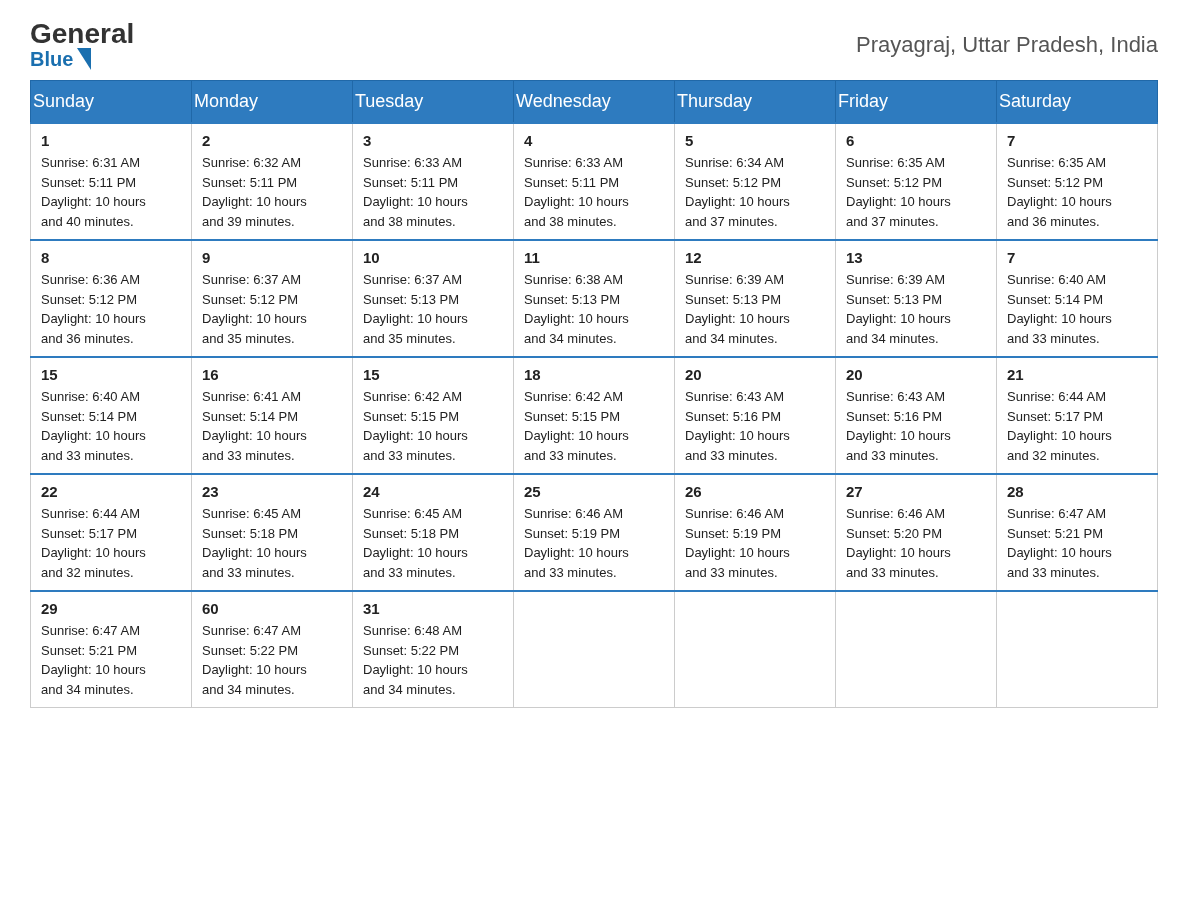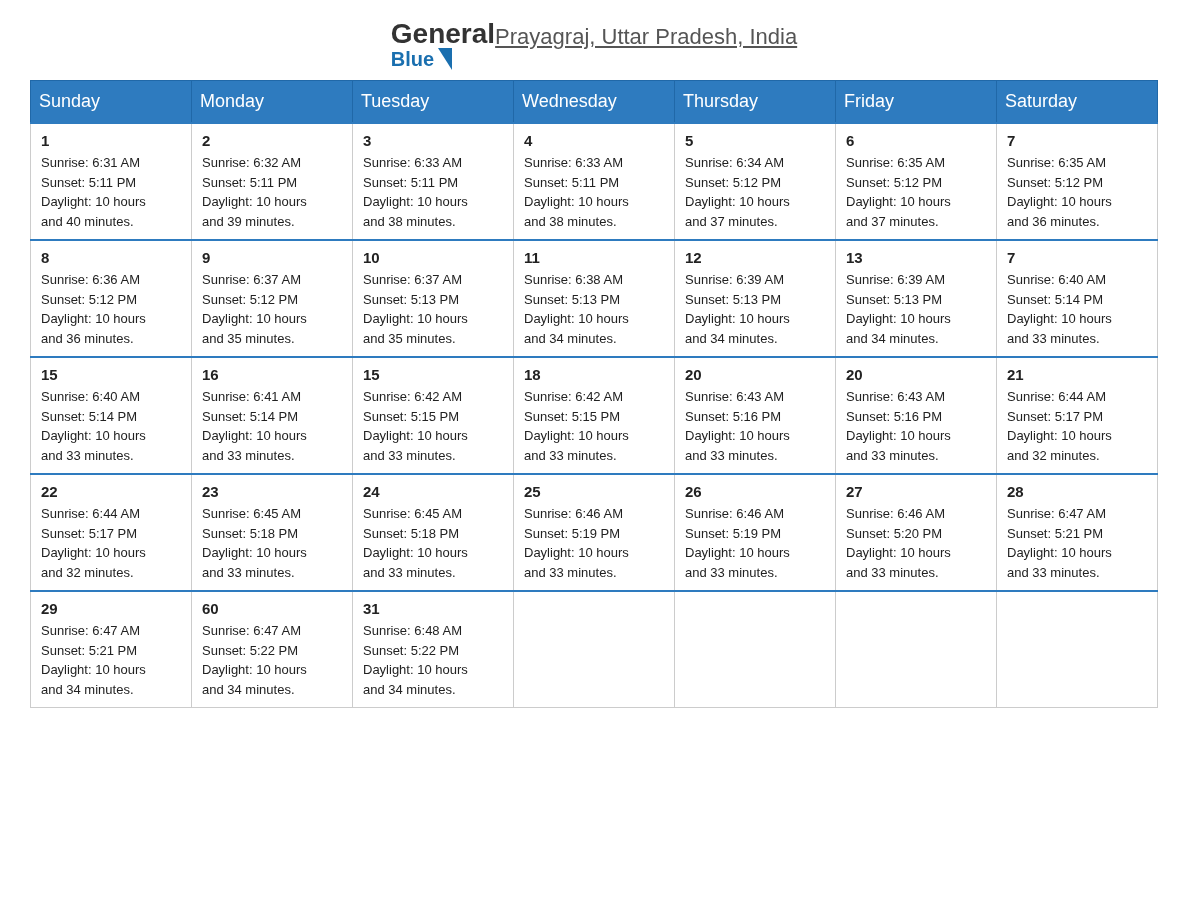--- a/index.html
+++ b/index.html
@@ -5,21 +5,21 @@
     * { margin: 0; padding: 0; box-sizing: border-box; }
     body {
       font-family: Arial, sans-serif;
       background: #fff;
       width: 1188px;
       min-height: 918px;
       padding: 20px 30px;
     }
     .header {
       display: flex;
-      justify-content: center;
+      justify-content: space-between;
       align-items: flex-start;
       margin-bottom: 10px;
     }
     .logo {
       display: flex;
       flex-direction: column;
       align-items: flex-start;
     }
     .logo-general {
       font-size: 28px;
@@ -49,35 +49,34 @@
     }
     .month-title {
       font-size: 52px;
       font-weight: bold;
       color: #222;
       line-height: 1.1;
     }
     .location {
       font-size: 22px;
       color: #555;
-      margin-top: 4px;
-      text-decoration: underline;
+      margin-top: 12px;
     }
     .calendar {
       width: 100%;
       border-collapse: collapse;
       border: 1px solid #999;
       margin-top: 10px;
     }
     .calendar th {
       background-color: #2e7bbf;
       color: #fff;
       font-size: 18px;
       font-weight: normal;
-      padding: 10px 8px;
+      padding: 10px 2px;
       text-align: left;
       border: 1px solid #2068a8;
     }
     .calendar td {
       vertical-align: top;
       padding: 8px 10px;
       border: 1px solid #ccc;
       width: 14.28%;
       font-size: 13px;
       color: #222;

